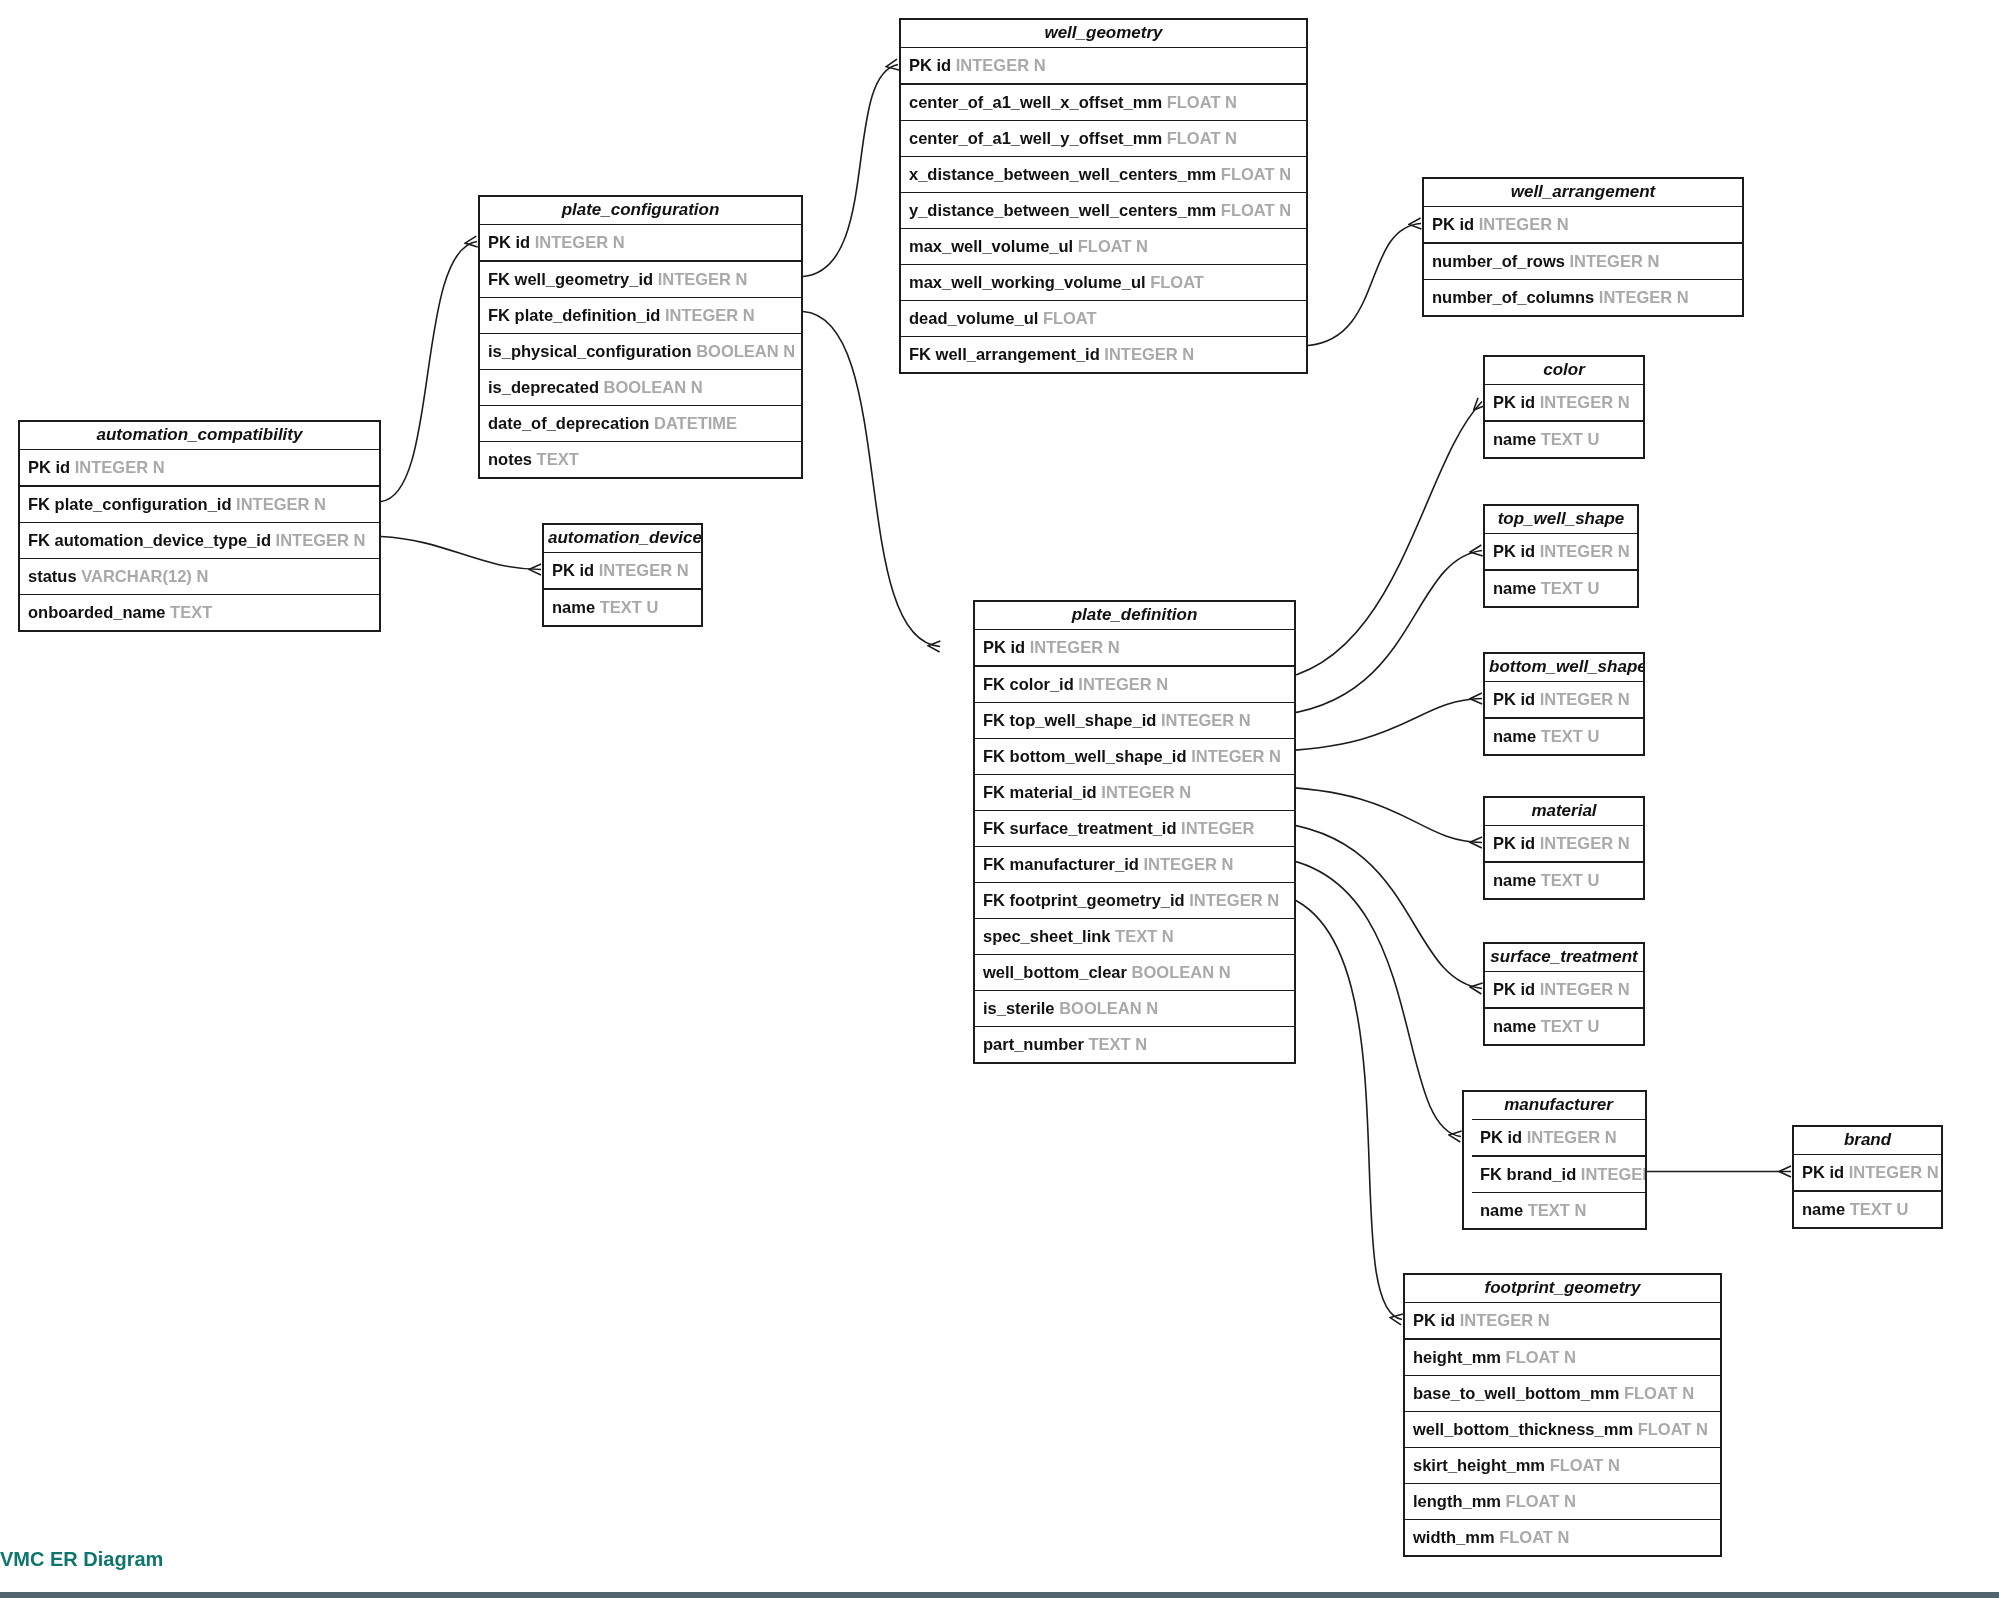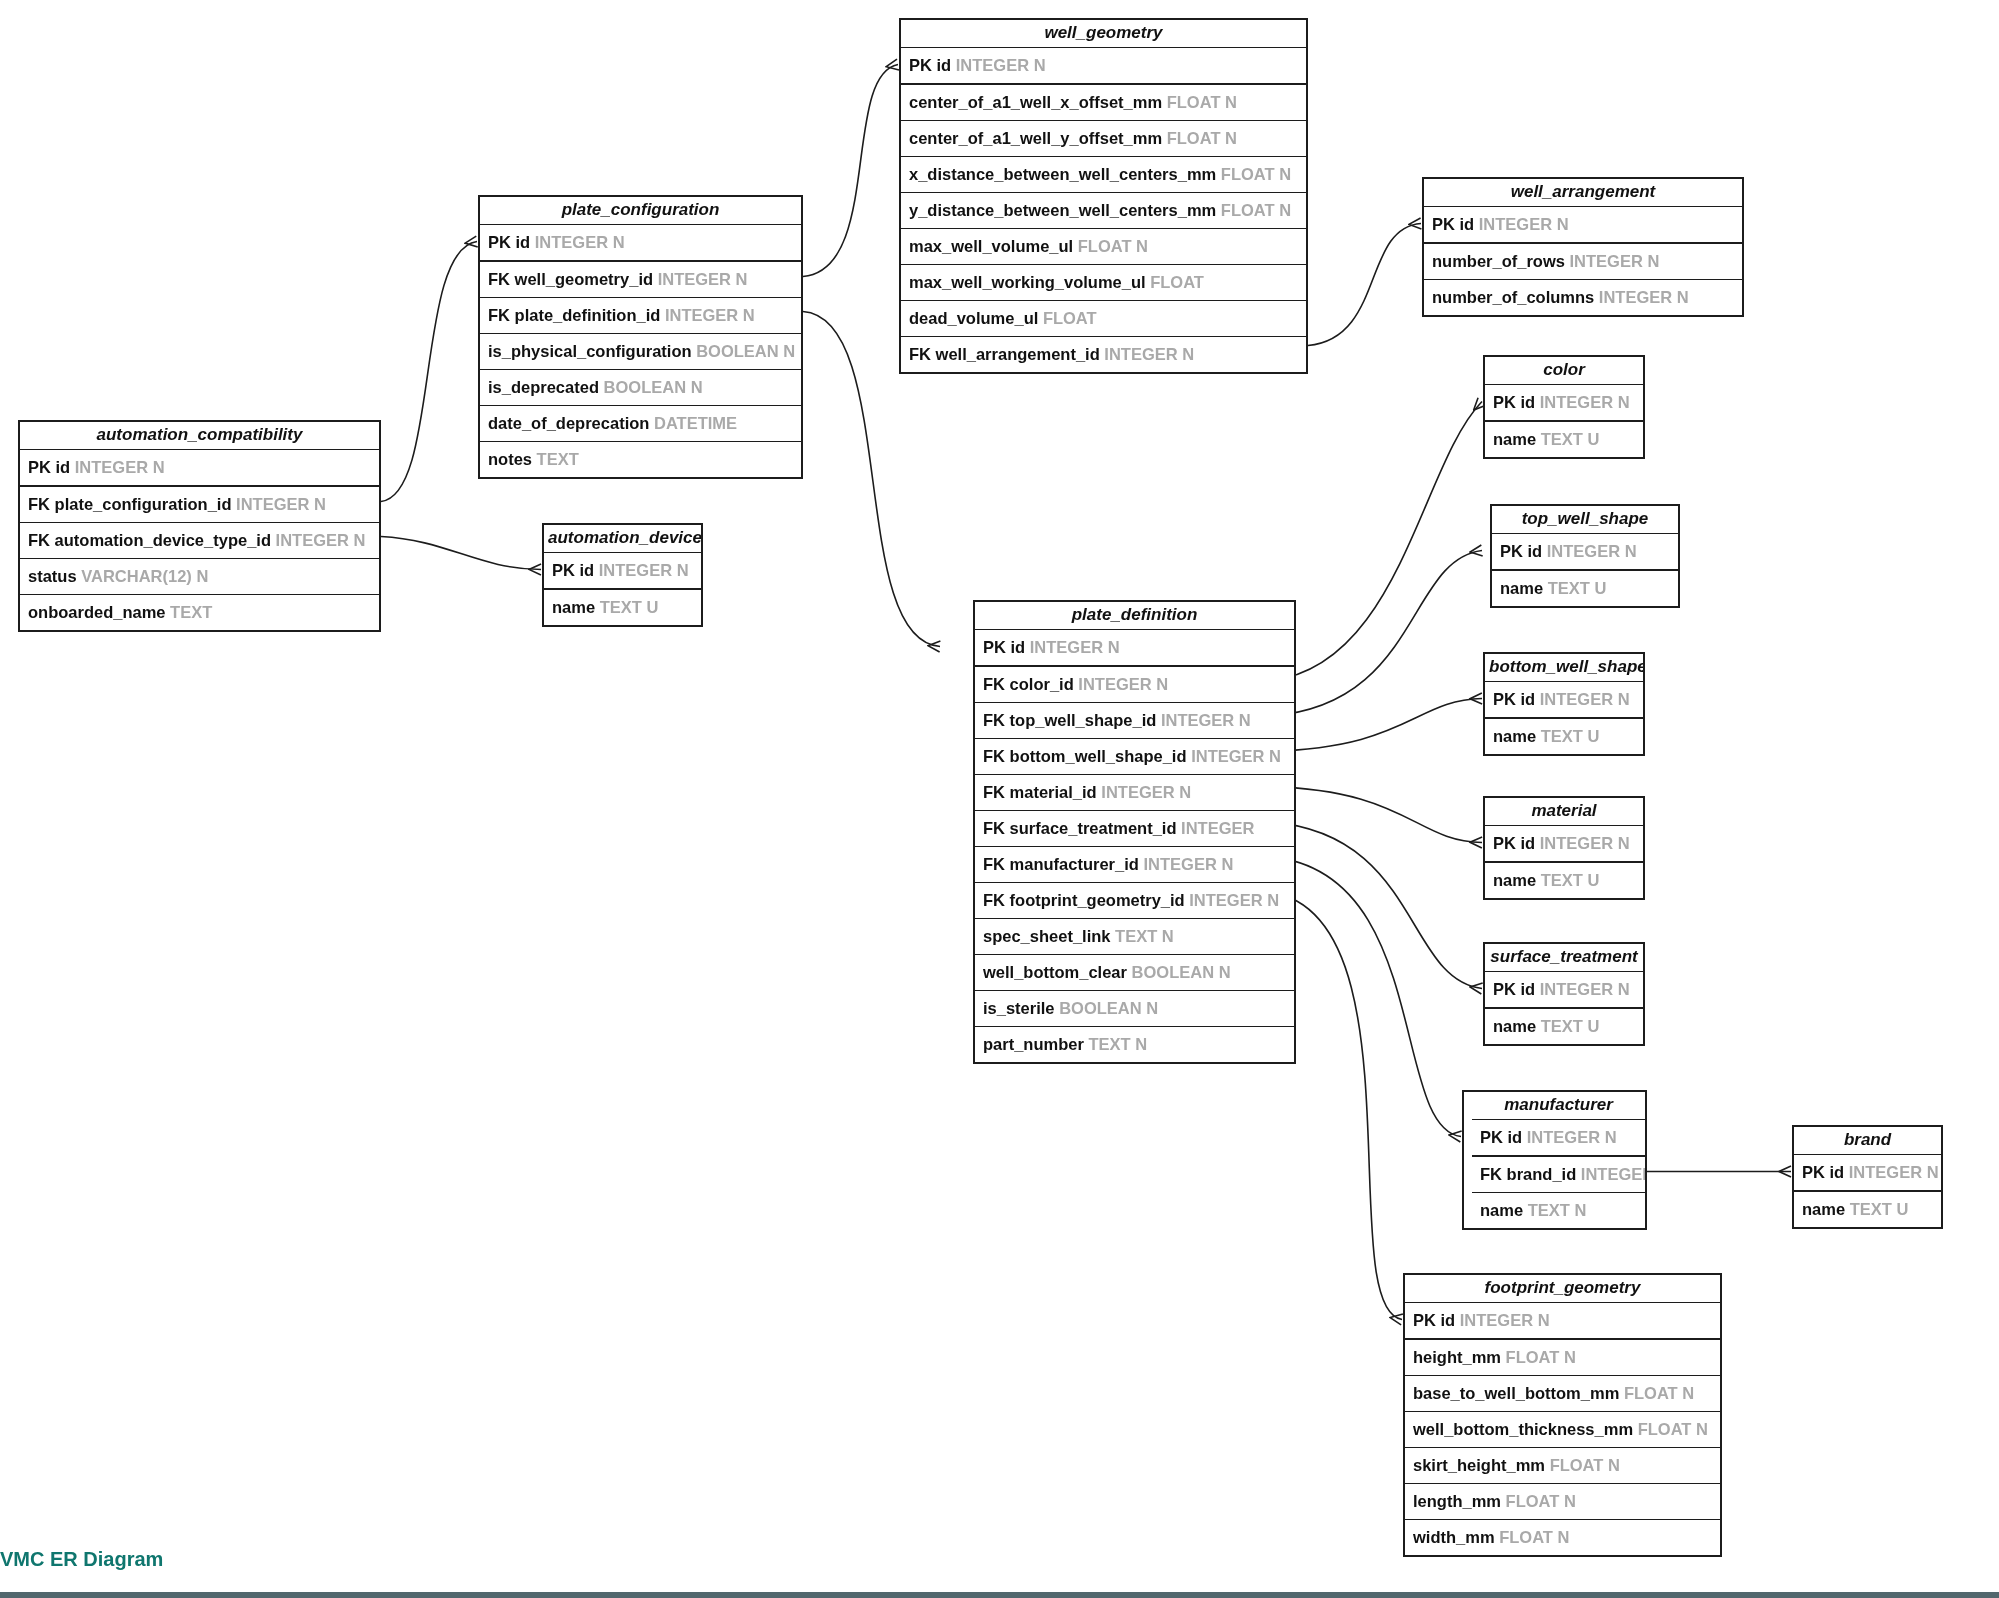--- a/index.html
+++ b/index.html
@@ -31,21 +31,21 @@
   .fname { color:#111111; }
   .ftype { color:#a9a9a9; }
 
   
   #tbl-well_geometry            { left:899px;  top:18px;   width:409px; }
   #tbl-plate_configuration      { left:478px;  top:195px;  width:325px; }
   #tbl-automation_compatibility { left:18px;   top:420px;  width:363px; }
   #tbl-automation_device_type   { left:542px;  top:523px;  width:161px; }
   #tbl-well_arrangement         { left:1422px; top:177px;  width:322px; }
   #tbl-color                    { left:1483px; top:355px;  width:162px; }
-  #tbl-top_well_shape           { left:1483px; top:504px;  width:190px;margin-left:7px; }
+  #tbl-top_well_shape           { left:1483px; top:504px;  width:156px; }
   #tbl-bottom_well_shape        { left:1483px; top:652px;  width:162px; }
   #tbl-material                 { left:1483px; top:796px;  width:162px; }
   #tbl-surface_treatment        { left:1483px; top:942px;  width:162px; }
   #tbl-manufacturer             { left:1462px; top:1090px; width:185px;padding-left:8px; }
   #tbl-brand                    { left:1792px; top:1125px; width:151px; }
   #tbl-plate_definition         { left:961px;  top:600px;  width:323px;margin-left:12px; }
   #tbl-footprint_geometry       { left:1403px; top:1273px; width:319px; }
 
   #caption {
     position:absolute; left:0; top:1548px; width:100%;

